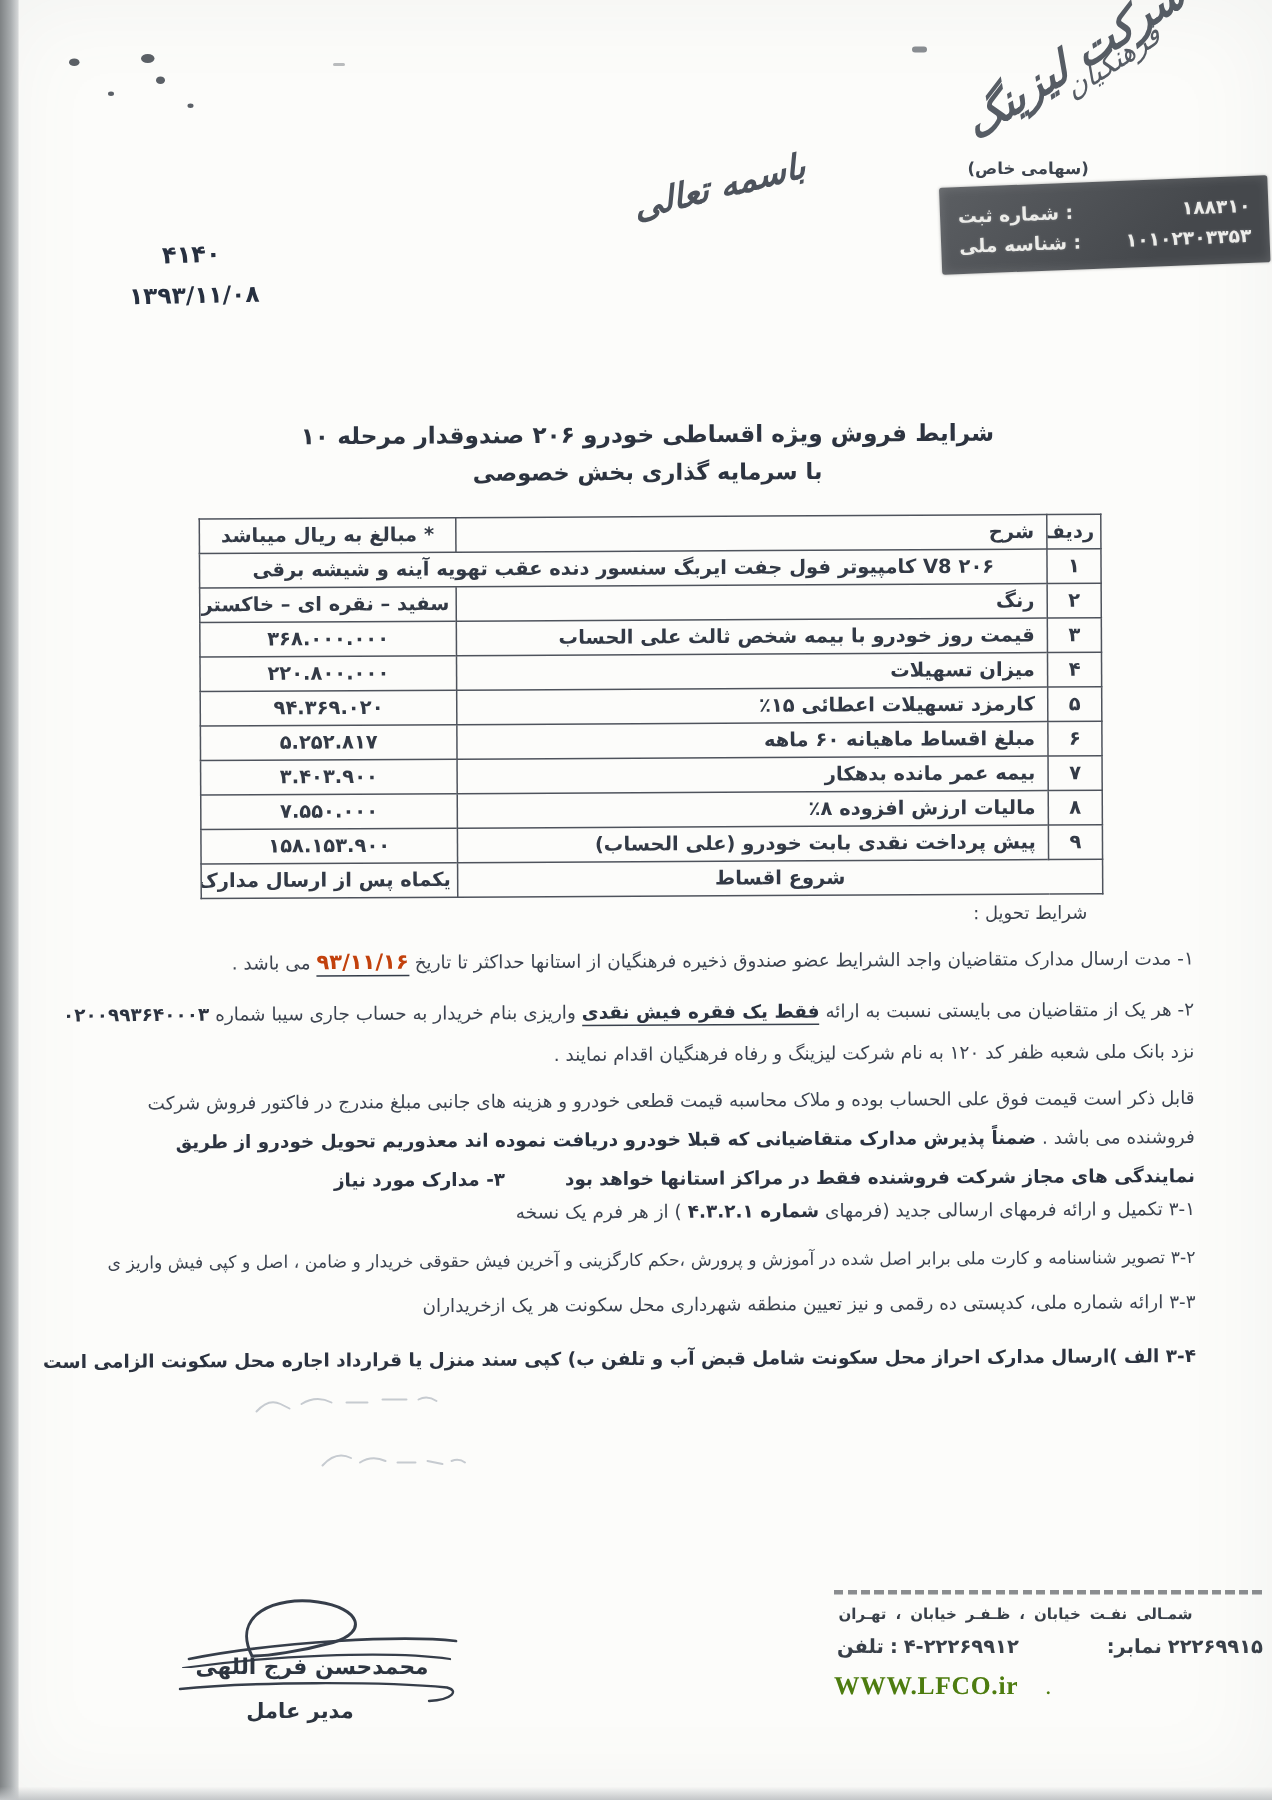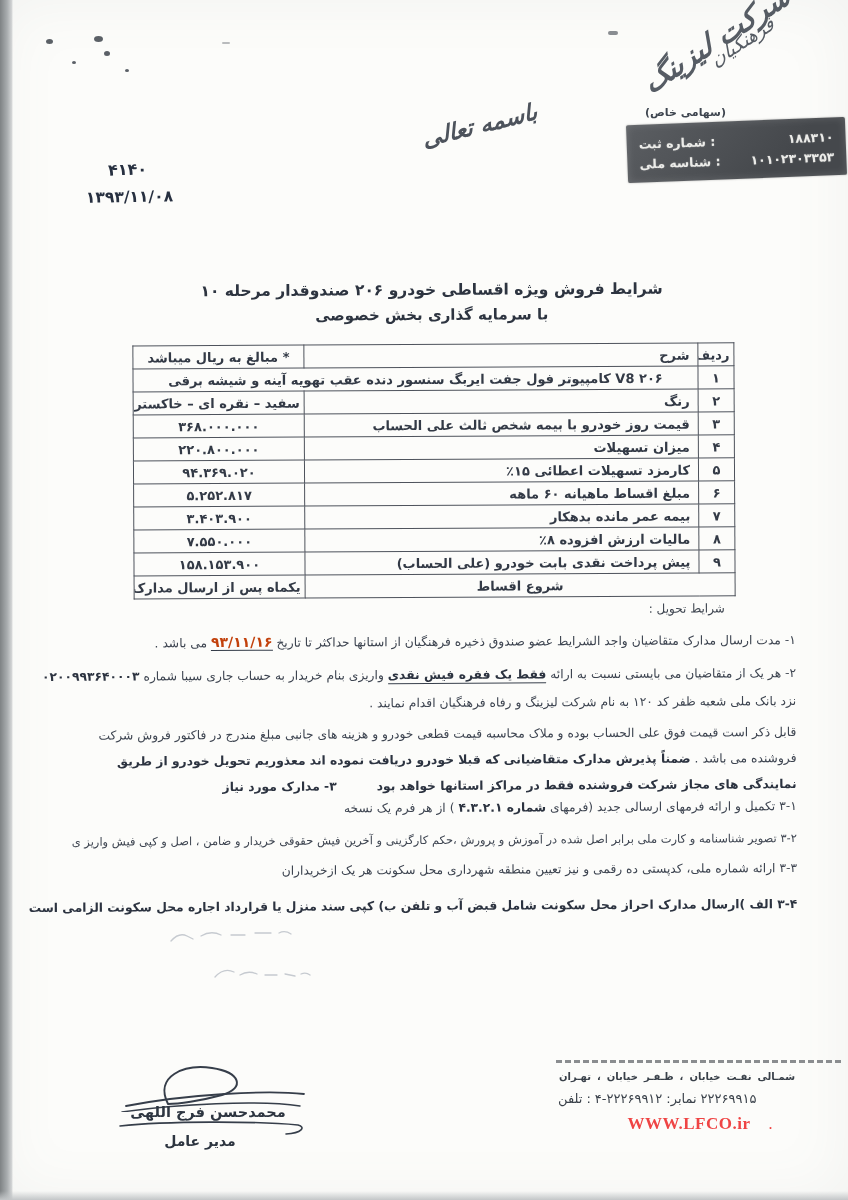--- a/index.html
+++ b/index.html
@@ -77,24 +77,24 @@
     font-size:14.5px;font-weight:bold;color:#2d3540;direction:rtl;}
   .sig-role{position:absolute;left:138px;top:1133px;width:124px;text-align:center;
     font-size:14px;font-weight:bold;color:#2d3540;direction:rtl;}
 
   
   .footer{position:absolute;left:556px;top:1060px;width:288px;color:#394049;}
   .f-dash{height:3px;margin-bottom:8px;
     background:repeating-linear-gradient(to right,#6e7175 0 6px,rgba(0,0,0,0) 6px 9px);opacity:.8;}
   .f-line{direction:ltr;font-size:10px;font-weight:bold;margin-bottom:9px;white-space:nowrap;}
   .f-line .w{display:inline-block;direction:rtl;margin:0 3px;}
-  .f-contact{display:flex;direction:ltr;font-size:13px;font-weight:normal;margin-bottom:8px;}
+  .f-contact{display:flex;justify-content:space-between;direction:ltr;font-size:13px;font-weight:bold;margin-bottom:8px;}
   .f-contact .w{display:inline-block;direction:rtl;margin:0 2px;}
-  .website{text-align:center;font-family:"Liberation Serif","DejaVu Serif",serif;
-    font-weight:bold;font-size:17px;letter-spacing:.5px;color:#ef4444;}
+  .website{font-family:"Liberation Serif","DejaVu Serif",serif;
+    font-weight:bold;font-size:17px;letter-spacing:.5px;color:#4d7c0f;}
   .website .dot{font-size:12px;margin-left:14px;}
 </style>
 </head>
 <body>
 
 <div id="page">
 
   <div class="edge-left"></div>
   <div class="edge-bottom"></div>
   <div class="speck" style="left:46px;top:39px;width:7px;height:5px;"></div>

